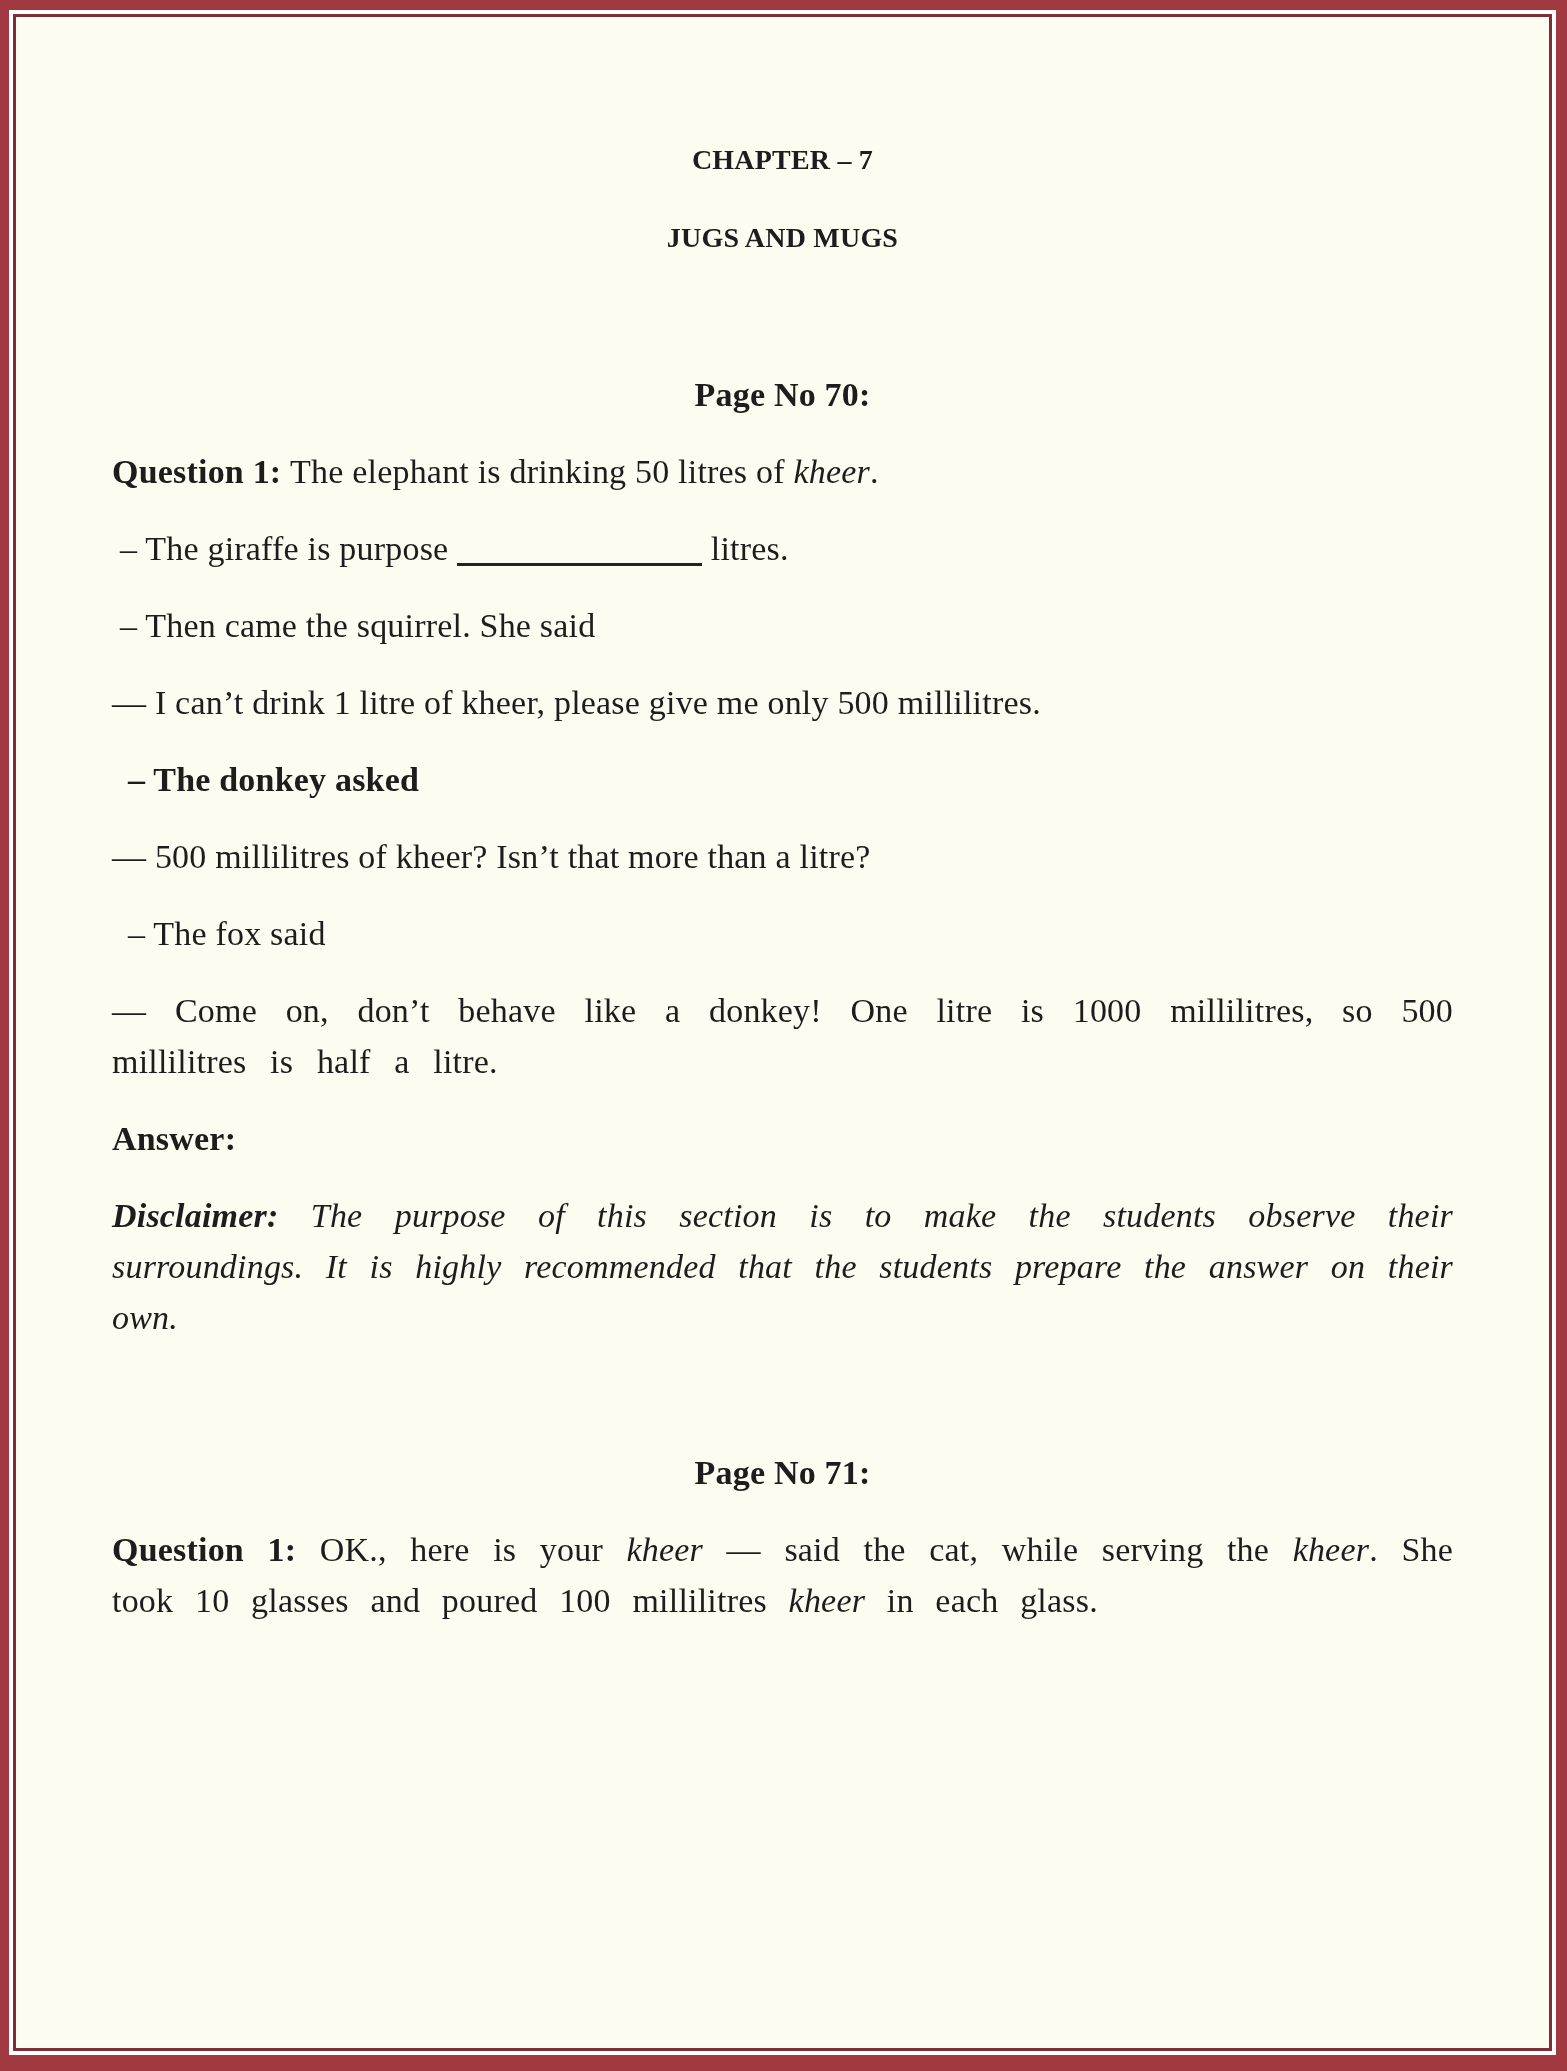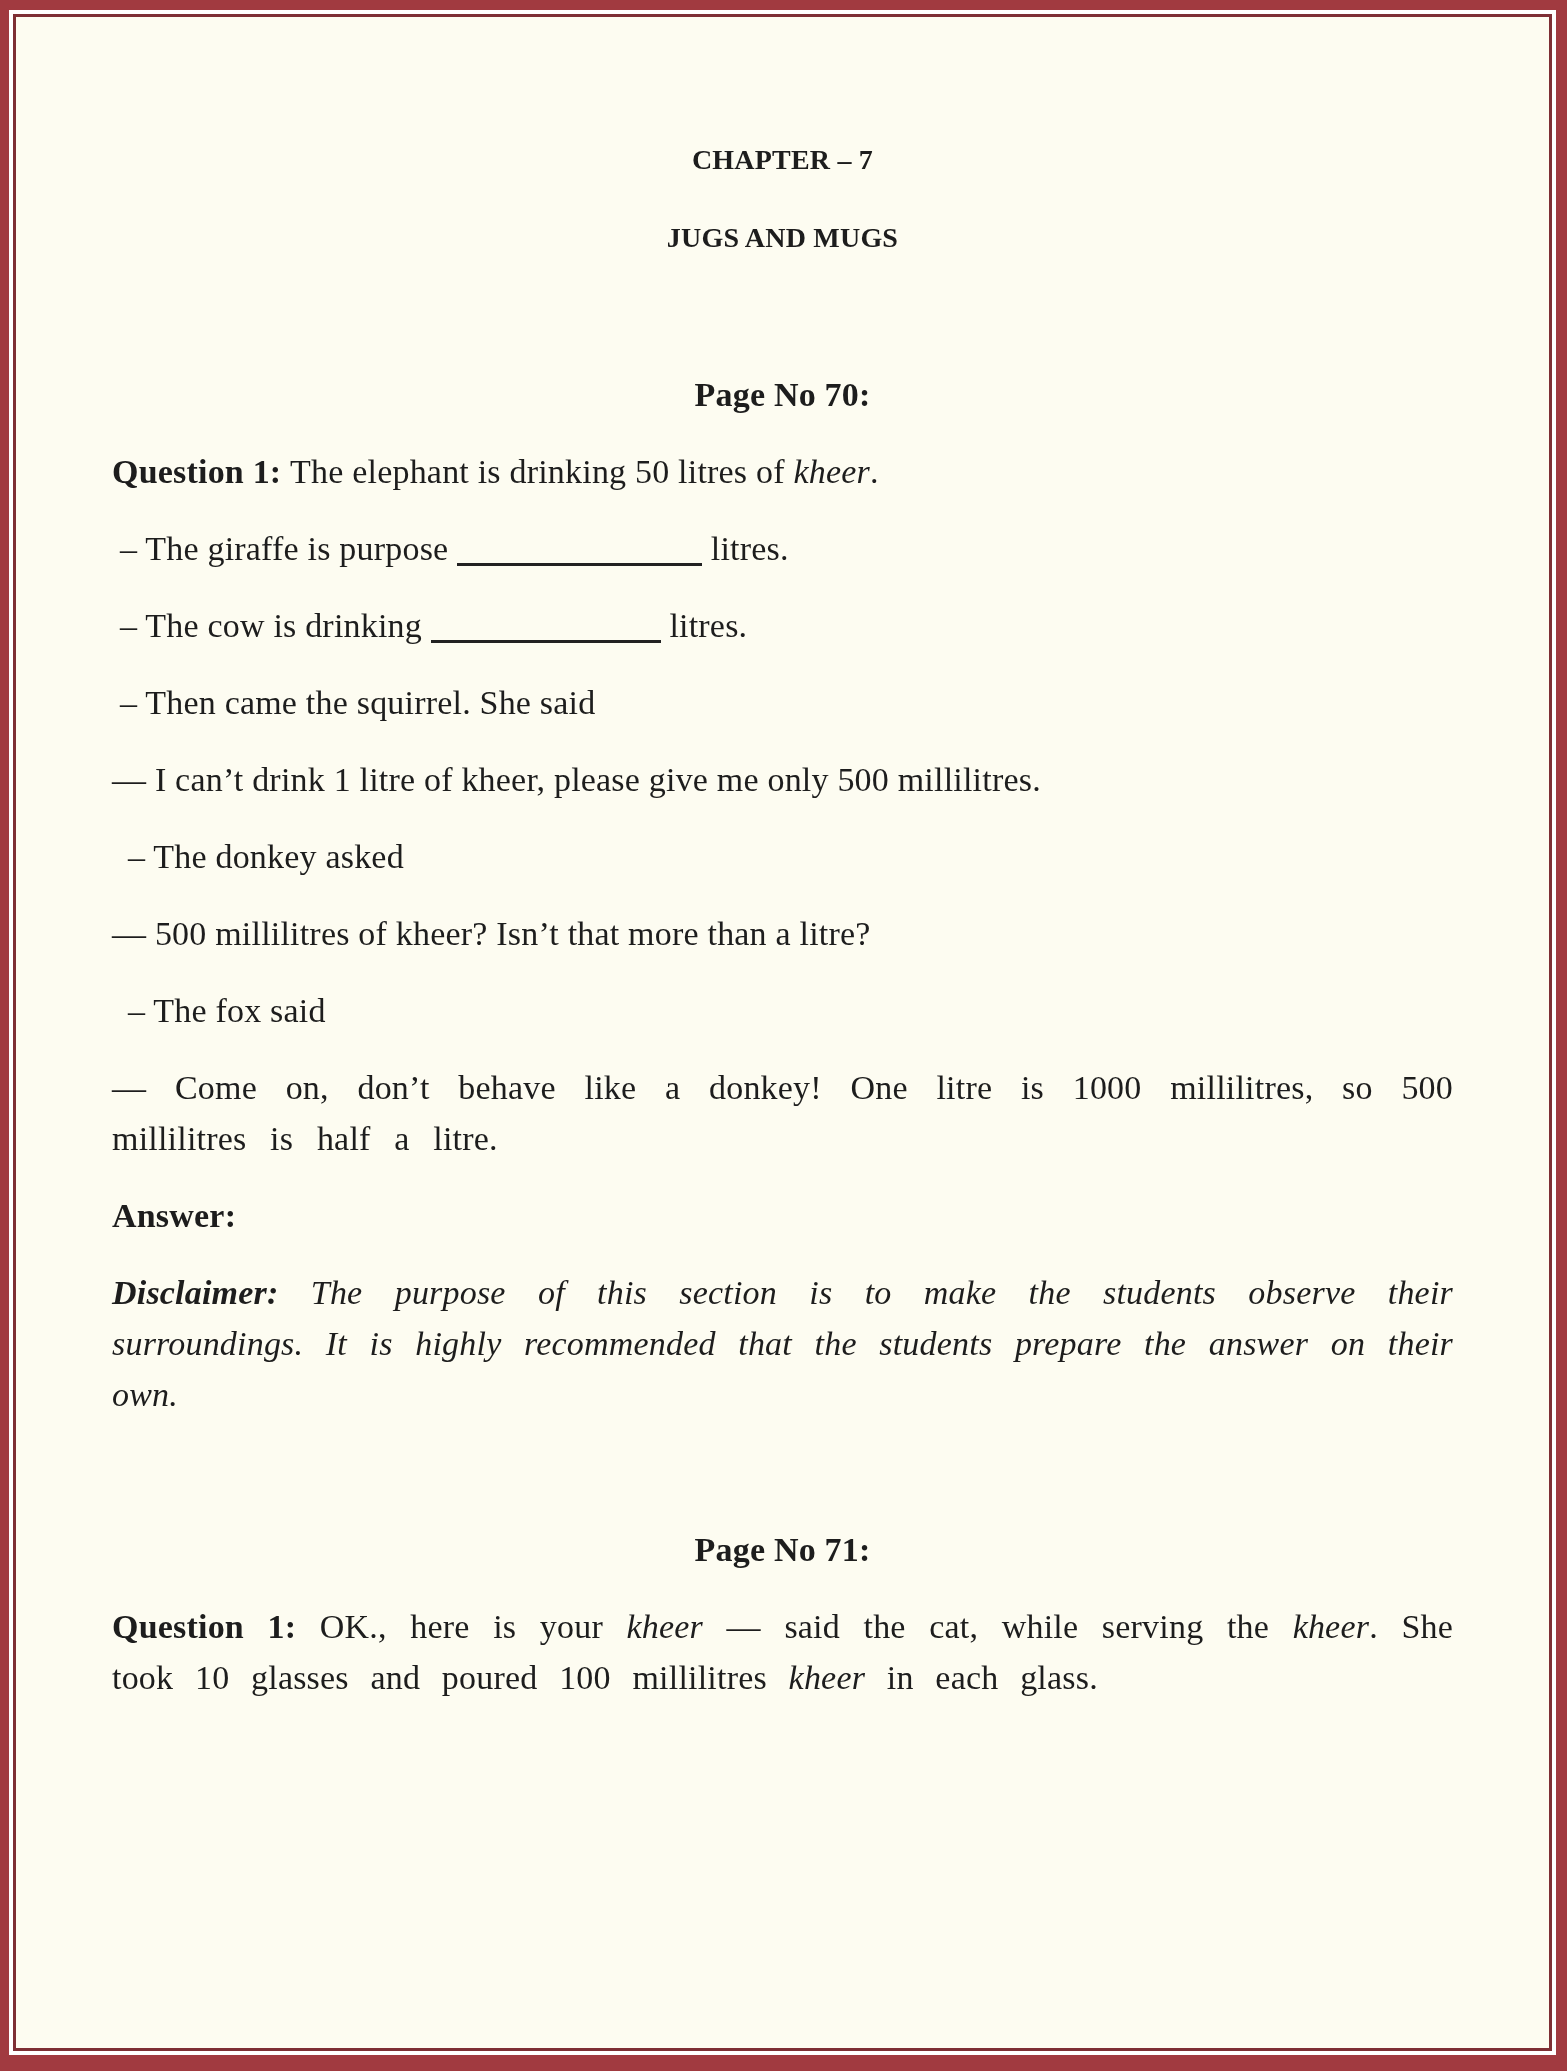--- a/index.html
+++ b/index.html
@@ -63,24 +63,23 @@
 <body>
 
 <div class="page-frame">
   <div class="document-page">
     <h1 class="chapter">CHAPTER – 7</h1>
     <h1 class="chapter">JUGS AND MUGS</h1>
     <div class="doc-body">
         <p class="k-page-heading"><span class="b">Page No 70:</span></p>
         <p class="k-body"><span class="b">Question 1: </span><span>The elephant is drinking 50 litres of </span><span class="i">kheer</span><span>.</span></p>
         <p class="k-body" style="padding-left: 8px;"><span>– The giraffe is purpose </span><span class="blank" style="width: 245px;"></span><span> litres.</span></p>
-        <p class="k-body" style="padding-left: 8px;"><span>– The cow is drinking </span><span class="blank" style="width: 230px;"></span><span> litres.</span></p>
         <p class="k-body" style="padding-left: 8px;"><span>– Then came the squirrel. She said</span></p>
         <p class="k-body"><span>— I can’t drink 1 litre of kheer, please give me only 500 millilitres.</span></p>
-        <p class="k-body" style="padding-left: 16px;"><span>– The donkey asked</span></p>
+        <p class="k-body" style="padding-left: 16px; font-weight: bold;"><span>– The donkey asked</span></p>
         <p class="k-body"><span>— 500 millilitres of kheer? Isn’t that more than a litre?</span></p>
         <p class="k-body" style="padding-left: 16px;"><span>– The fox said</span></p>
         <p class="k-body-wide"><span>— Come on, don’t behave like a donkey! One litre is 1000 millilitres, so 500 millilitres is half a litre.</span></p>
         <p class="k-body"><span class="b">Answer:</span></p>
         <p class="k-body-justify"><span class="b i">Disclaimer: </span><span class="i">The purpose of this section is to make the students observe their surroundings. It is highly recommended that the students prepare the answer on their own.</span></p>
         <p class="k-page-heading"><span class="b">Page No 71:</span></p>
         <p class="k-body-justify"><span class="b">Question 1: </span><span>OK., here is your </span><span class="i">kheer</span><span> — said the cat, while serving the </span><span class="i">kheer</span><span>. She took 10 glasses and poured 100 millilitres </span><span class="i">kheer</span><span> in each glass.</span></p>
       </div>
   </div>
 </div>

